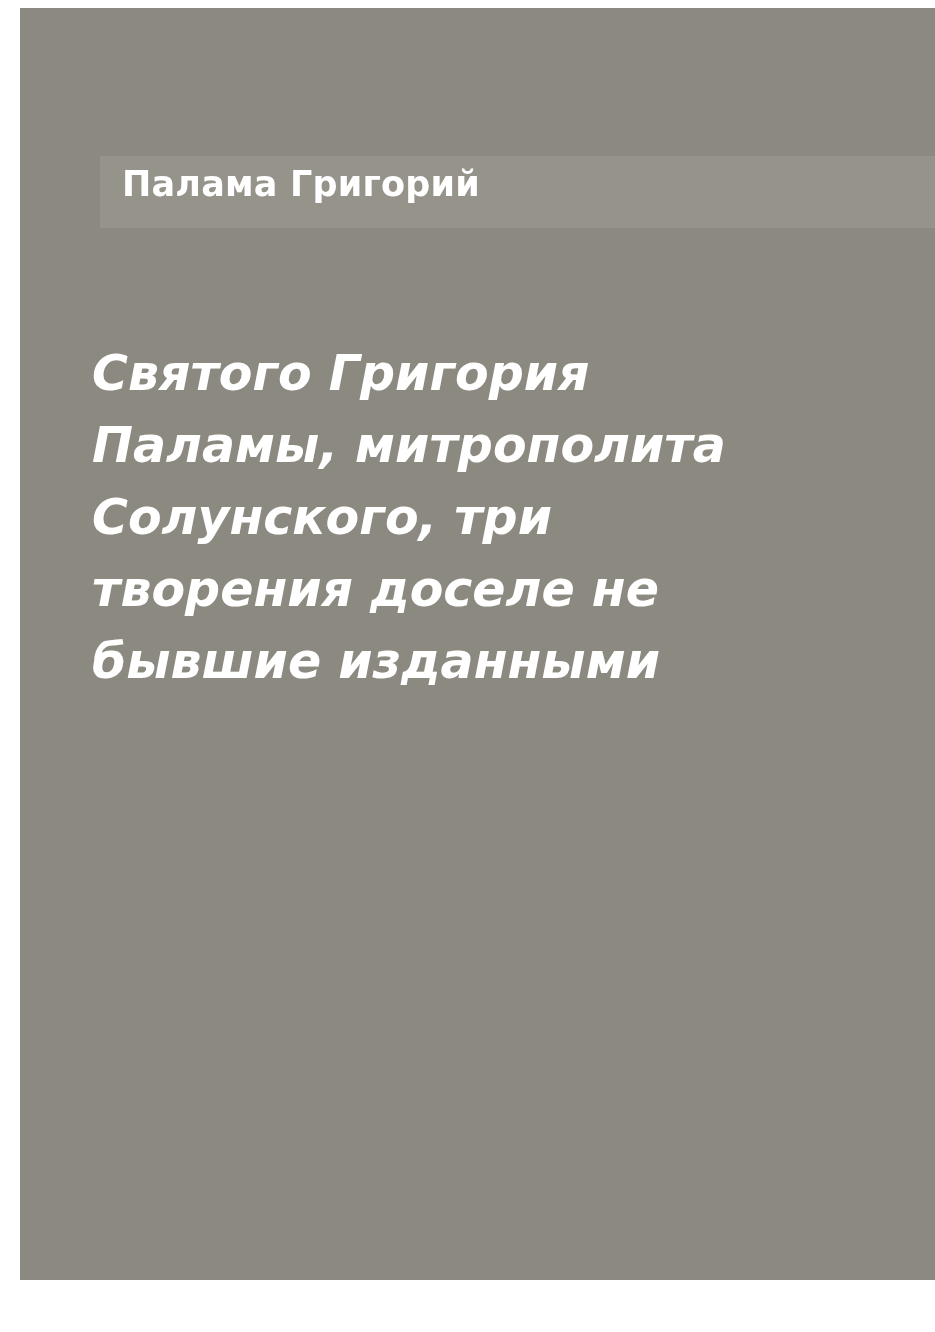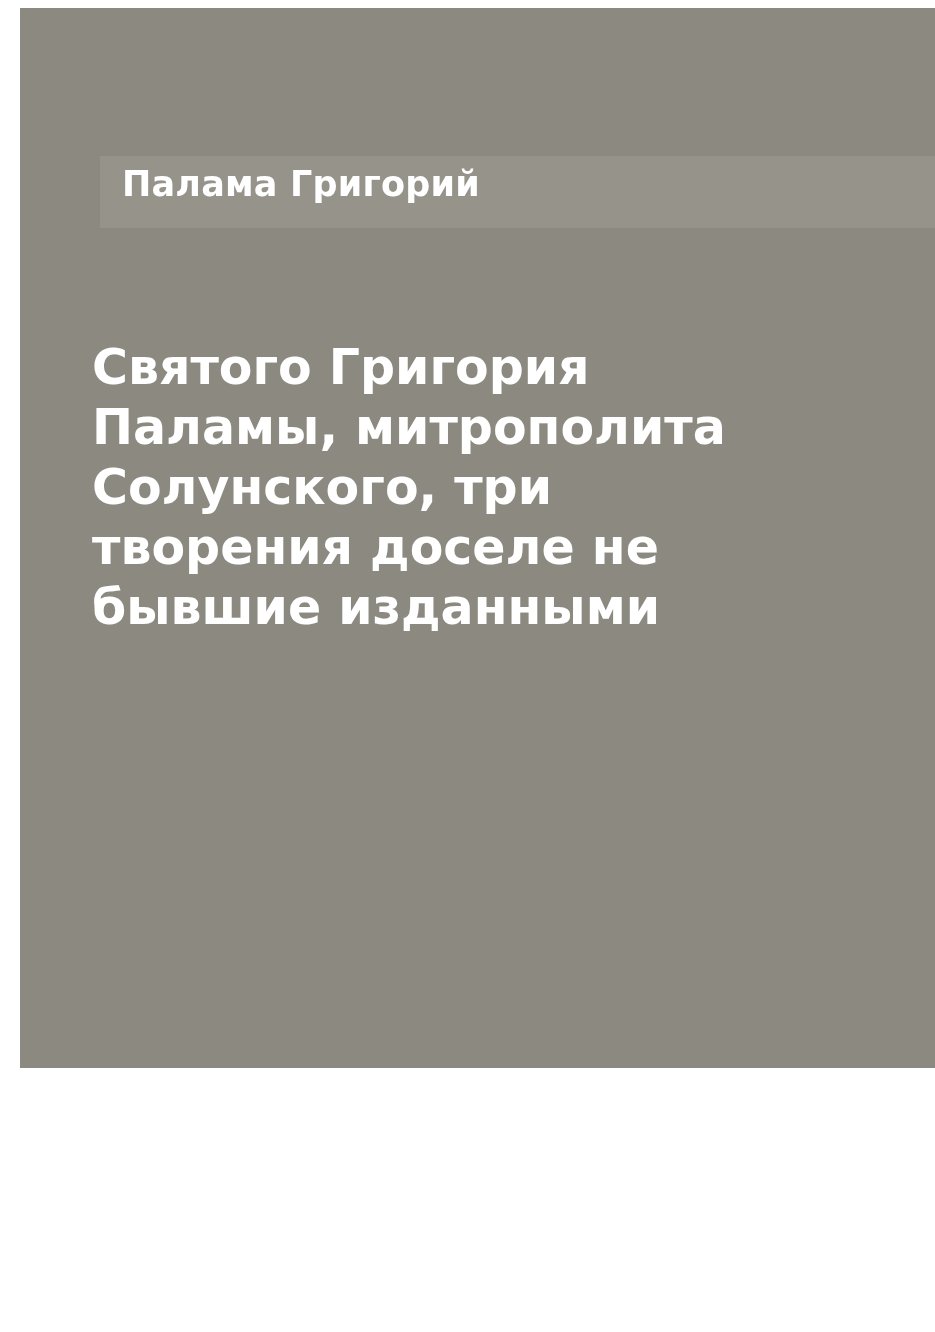--- a/index.html
+++ b/index.html
@@ -6,21 +6,21 @@
     margin: 0;
     padding: 0;
     background: #ffffff;
   }
   body {
     font-family: "DejaVu Sans", sans-serif;
   }
   .page {
     position: relative;
     width: 935px;
-    height: 1068px;
+    height: 1280px;
     background: #ffffff;
     overflow: hidden;
   }
   .cover {
     position: absolute;
     left: 10px;
     top: 8px;
     width: 925px;
     height: 1320px;
     background: #8c8a80;
@@ -55,22 +55,23 @@
     white-space: nowrap;
   }
   .title-text {
     position: absolute;
     left: 92px;
     top: 338px;
     width: 700px;
     font-size: 49px;
     font-weight: bold;
     color: #ffffff;
-    line-height: 60px;
+    line-height: 72px;
     letter-spacing: 0px;
+    font-style: italic;
   }
 </style>
 </head>
 <body>
 
 <div class="page">
   <div class="cover">
     <div class="cover-spine"></div>
     <div class="author-band"></div>
   </div>

